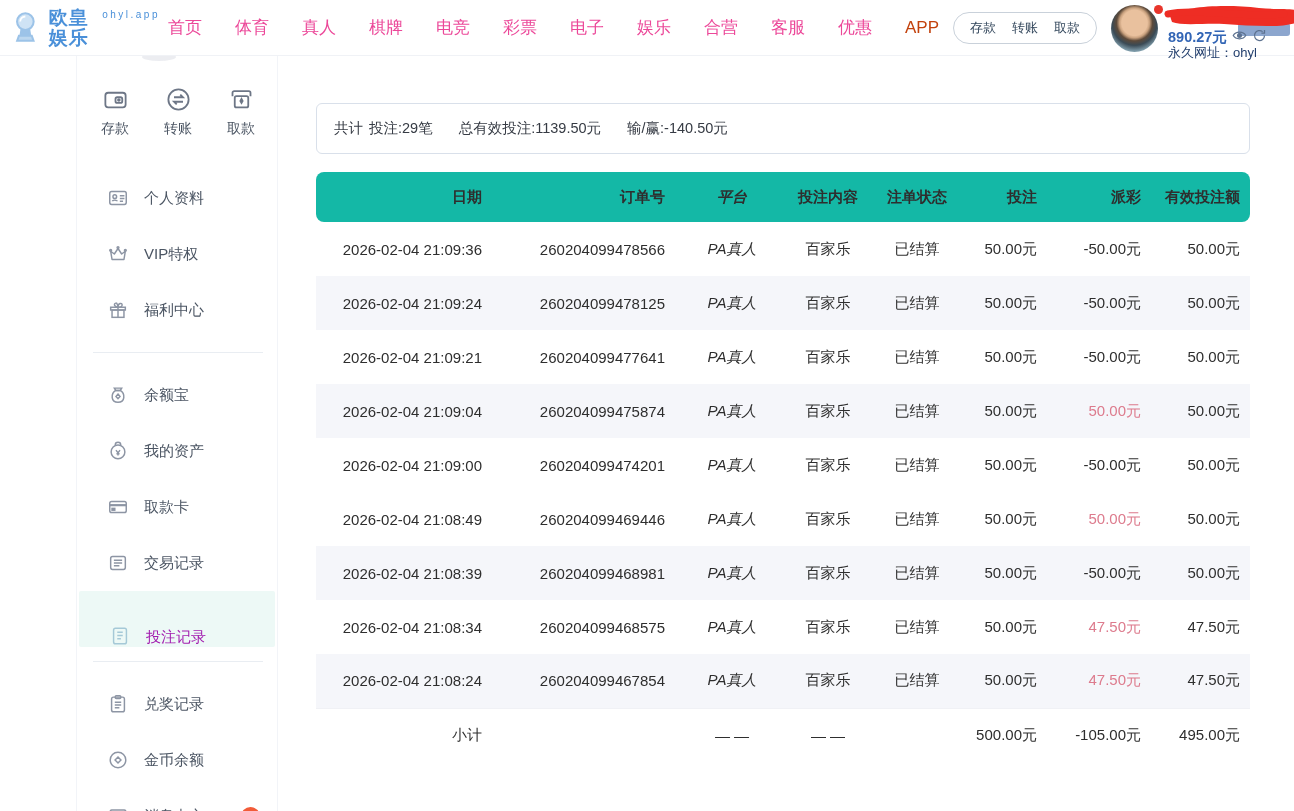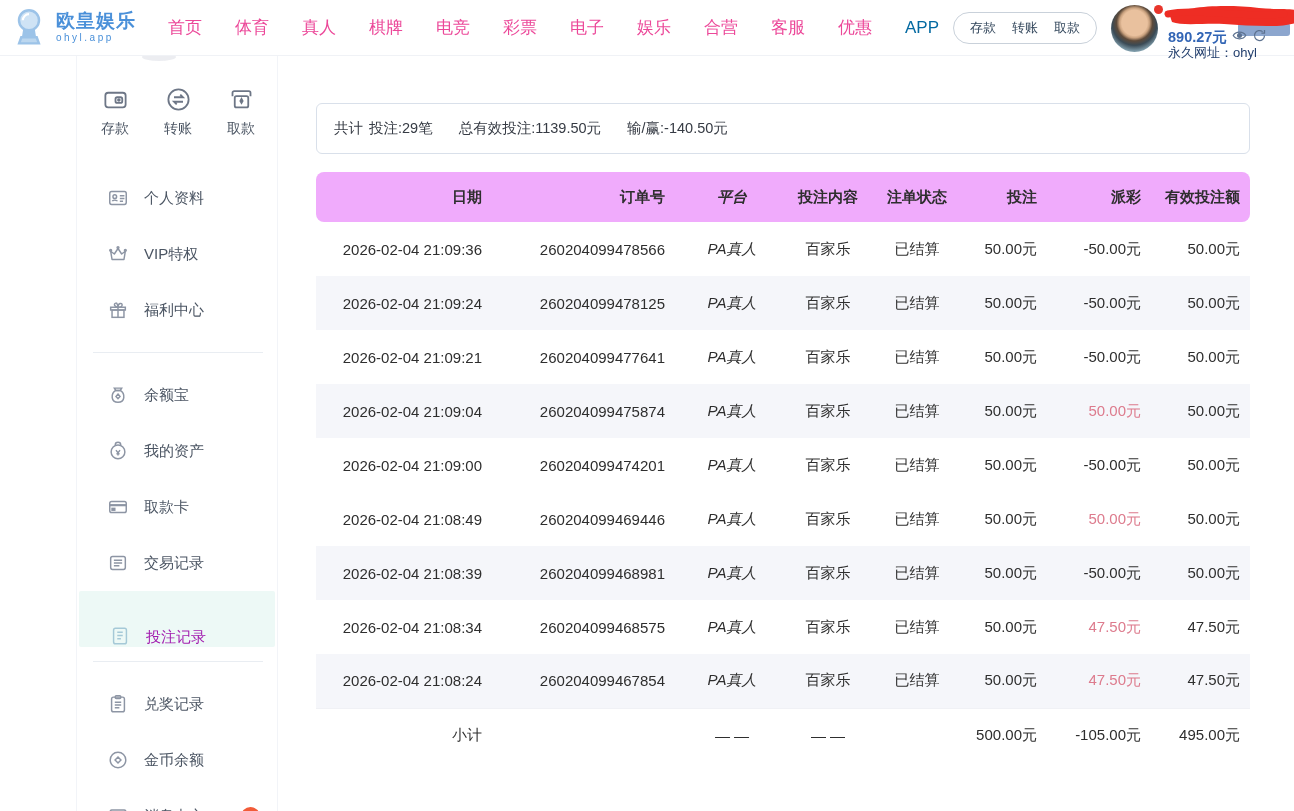--- a/index.html
+++ b/index.html
@@ -5,26 +5,26 @@
   * { margin:0; padding:0; box-sizing:border-box; }
   html,body { width:1294px; height:811px; overflow:hidden; background:#fff;
     font-family:"Liberation Sans", sans-serif; }
   body { position:relative; color:#33475c; }
 
   
   .topbar { position:absolute; left:0; top:0; width:1294px; height:56px; background:#fff;
     border-bottom:1px solid #f0f2f6; display:flex; align-items:center; z-index:5; }
   .logo { display:flex; align-items:center; gap:8px; padding-left:10px; width:160px; }
   .logo-icon { width:38px; height:40px; color:#9cc3e8; }
-  .logo-txt { display:flex; flex-direction:column; line-height:1.05; }
+  .logo-txt { display:flex; line-height:1.05; }
   .logo-name { font-size:19px; font-weight:bold; color:#4a90d9; letter-spacing:1px; }
   .logo-domain { font-size:10px; color:#4a90d9; letter-spacing:2.5px; margin-top:2px; }
   .nav { display:flex; align-items:center; gap:33px; margin-left:8px; }
   .nav a { text-decoration:none; color:#ec4899; font-size:17px; font-weight:500; cursor:pointer; }
-  .nav a.muted { color:#0369a1; }
+  .nav a.muted { color:#c2410c; }
 
   .top-right { position:absolute; right:0; top:0; height:56px; display:flex; align-items:center; }
   .pill { display:flex; align-items:center; gap:16px; border:1px solid #c9d1da; border-radius:16px;
     padding:6px 16px; margin-right:14px; background:#fff; }
   .pill span { font-size:13px; color:#33475c; cursor:pointer; white-space:nowrap; }
   .avatar-wrap { position:relative; width:47px; height:47px; margin-right:8px; }
   .avatar { width:47px; height:47px; border-radius:50%;
     background: radial-gradient(circle at 50% 38%, #e9c19e 0 34%, #caa27f 40%, #5d4a3a 48%, #3a4a55 60%, #7d9aa8 75%, #94b3bf 100%);
     overflow:hidden; cursor:pointer; }
   .red-dot { position:absolute; right:-5px; top:0; width:9px; height:9px; border-radius:50%; background:#e8352b; }
@@ -58,21 +58,21 @@
     color:#fff; font-size:12px; display:flex; align-items:center; justify-content:center; }
 
   
   .main { position:absolute; left:316px; top:56px; width:934px; }
   .summary { margin-top:47px; border:1px solid #d9e0ea; border-radius:6px; padding:15px 17px;
     font-size:14.5px; color:#363b44; display:flex; align-items:center; }
   .summary .pfx { margin-right:6px; }
   .summary .part { margin-right:26px; }
 
   table.records { width:934px; border-collapse:collapse; margin-top:18px; table-layout:fixed; }
-  .records th { background:#f0abfc; font-size:15px; font-weight:bold; color:#2e2e2e; height:50px; }
+  .records th { background:#14b8a6; font-size:15px; font-weight:bold; color:#2e2e2e; height:50px; }
   .records thead th:first-child { border-radius:8px 0 0 8px; }
   .records thead th:last-child { border-radius:0 8px 8px 0; }
   .records td { height:54px; font-size:15px; color:#2e2e2e; }
   .records tr.stripe td { background:#f5f6fa; }
   .c-r { text-align:right; }
   .c-c { text-align:center; }
   .col-date  { width:166px; }
   .col-order { width:198px; padding-right:15px; }
   .col-plat  { width:104px;font-style:italic; }
   .col-cont  { width:88px; }

